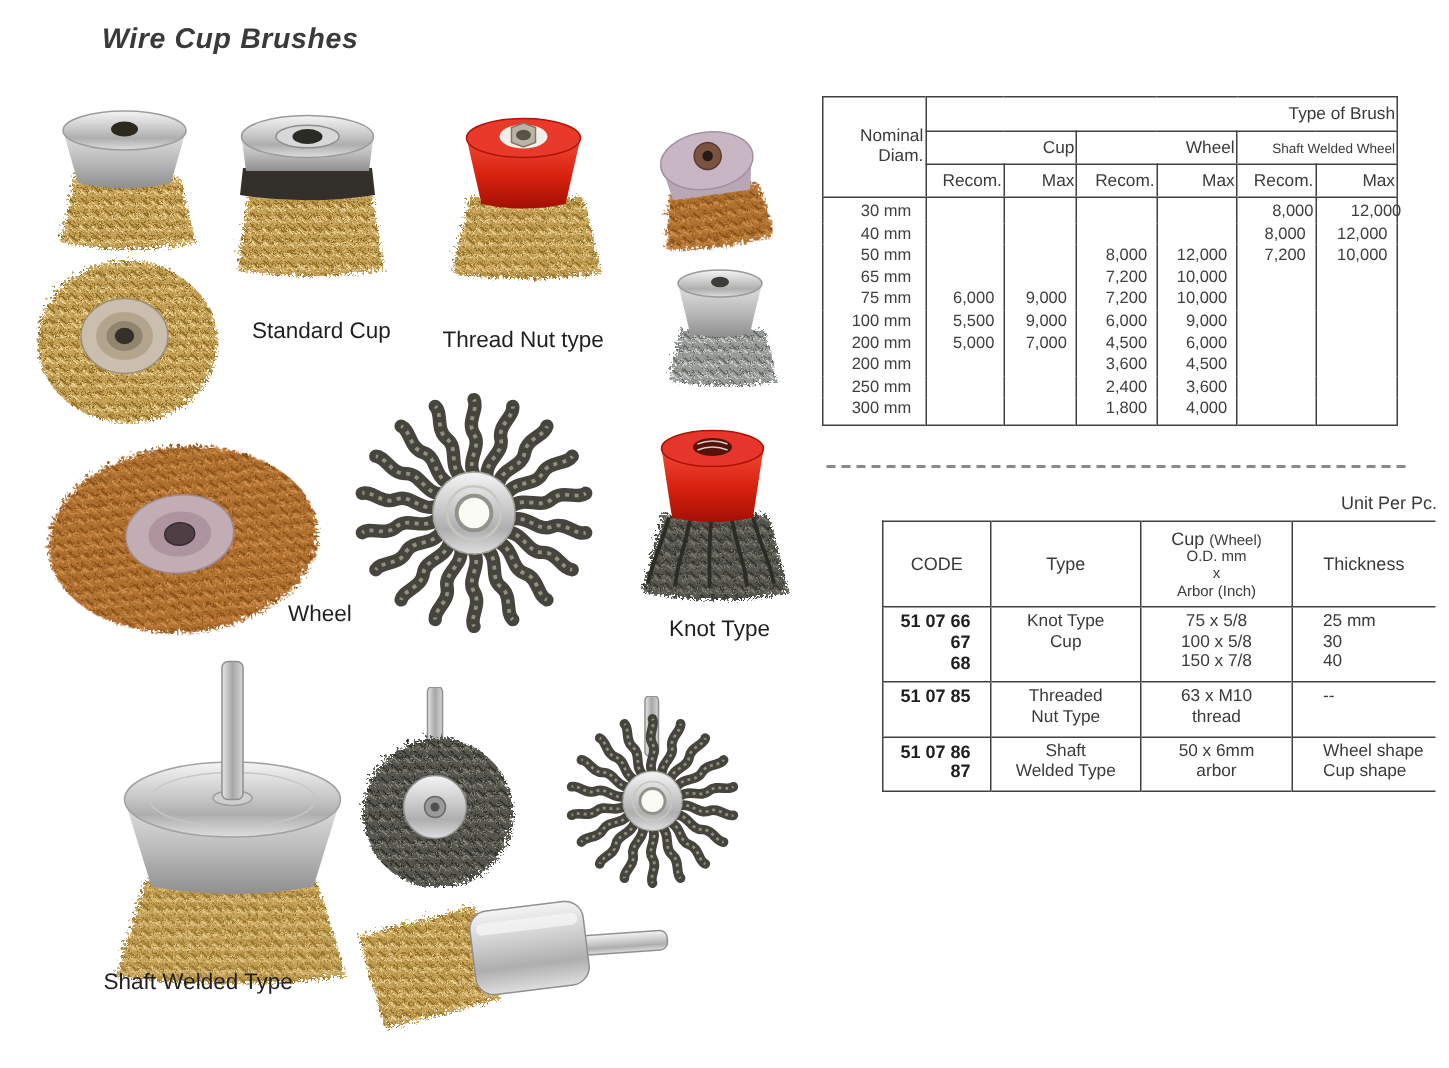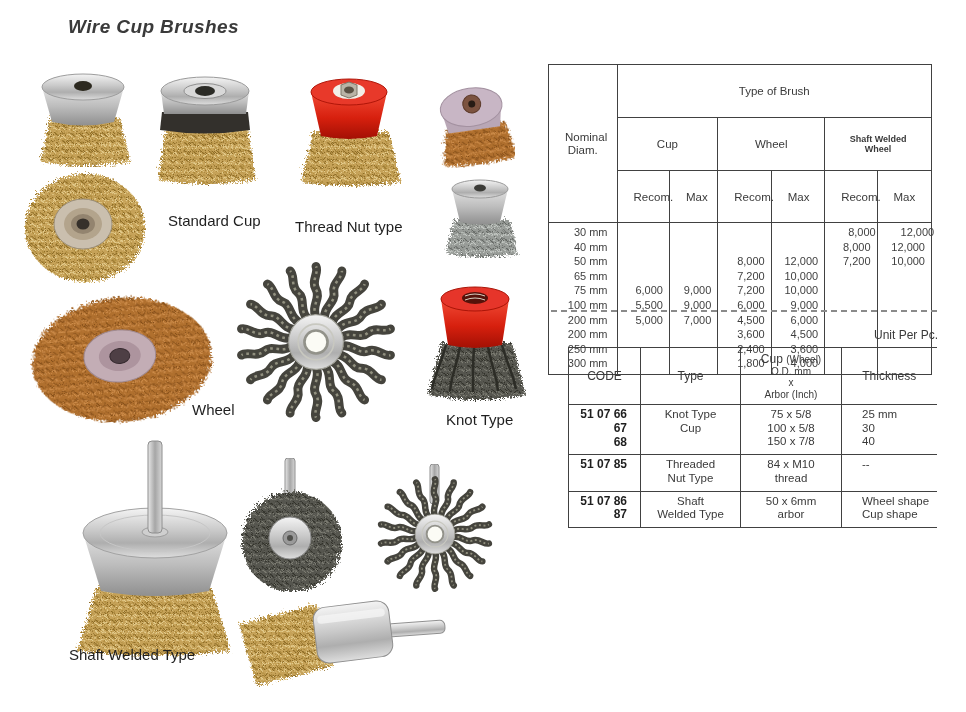--- a/index.html
+++ b/index.html
@@ -9,34 +9,34 @@
   }
   .abs{position:absolute;}
   #page-title{left:68px;top:16px;font-size:19px;font-weight:bold;font-style:italic;color:#3a3a3a;letter-spacing:.4px;}
   .photo-label{font-size:15px;color:#1f1f1f;white-space:nowrap;}
 
   
   #rpm-block{left:548px;top:64px;width:392px;}
   #rpm-title{text-align:center;font-weight:bold;font-size:12.5px;color:#2d2d2d;margin:0 0 10px 0;}
   table{border-collapse:collapse;table-layout:fixed;}
   .rpm{width:384px;border:1px solid #414141;}
-  .rpm th{font-weight:normal;font-size:11.5px;color:#3a3a3a;border-left:1px solid #414141;border-bottom:1px solid #414141;text-align:center;padding:16px;}
+  .rpm th{font-weight:normal;font-size:11.5px;color:#3a3a3a;border-left:1px solid #414141;border-bottom:1px solid #414141;text-align:right;padding:1px;}
   .rpm th.h-nominal{border-left:0;line-height:13px;}
   .rpm tr.r1 th{height:20px;}
   .rpm tr.r2 th{height:19px;}
   .rpm tr.r3 th{height:19px;}
-  .rpm th.h-sww{font-size:9px;font-weight:bold;}
+  .rpm th.h-sww{font-size:9px;}
   .rpm tbody td{border-left:1px solid #414141;font-size:11px;line-height:14.6px;height:14.6px;padding:0 6px 0 0;text-align:right;color:#3f3f3f;white-space:nowrap;}
   .rpm tbody td.c-diam{border-left:0;padding-right:9px;}
   .rpm tbody tr:first-child td{padding-top:2px;padding-left:23px;}
   .rpm tbody tr:last-child td{padding-bottom:3px;}
   #dash-sep{left:551px;top:310px;width:386px;height:0;border-top:2px dashed #8a8a8a;}
 
   
-  #spec-block{left:568px;top:328px;width:372px;}
+  #spec-block{left:588px;top:328px;width:372px;}
   #unit-label{text-align:right;font-size:12px;color:#3a3a3a;margin:0 2px 5px 0;}
   .spec{width:368px;border:1px solid #414141;border-right:0;}
   .spec th{font-weight:normal;font-size:12px;color:#3a3a3a;border-left:1px solid #414141;border-bottom:1px solid #414141;text-align:center;vertical-align:middle;height:56px;padding:0;}
   .spec th.h-code{border-left:0;margin-left:45px;}
   .sm{font-size:10px;}
   .pre{white-space:pre-line;line-height:11.5px;}
   .spec tbody td{border-left:1px solid #414141;border-top:1px solid #414141;white-space:pre-line;vertical-align:top;padding:3px 0 5px 0;line-height:13.6px;font-size:11.5px;color:#3a3a3a;text-align:center;}
   .spec tbody td.c-code{border-left:0;text-align:right;padding-right:13px;font-weight:bold;font-size:12px;color:#1f1f1f;line-height:13.8px;}
   .spec tbody td.c-thickness{text-align:left;padding-left:20px;}
 </style>
@@ -398,21 +398,21 @@
 100 x 5/8
 150 x 7/8</td>
           <td class="c-thickness">25 mm
 30
 40</td>
         </tr>
         <tr>
           <td class="c-code">51 07 85</td>
           <td class="c-type">Threaded
 Nut Type</td>
-          <td class="c-size">84 x M10
+          <td class="c-size">63 x M10
 thread</td>
           <td class="c-thickness">--</td>
         </tr>
         <tr>
           <td class="c-code">51 07 86
 87</td>
           <td class="c-type">Shaft
 Welded Type</td>
           <td class="c-size">50 x 6mm
 arbor</td>

